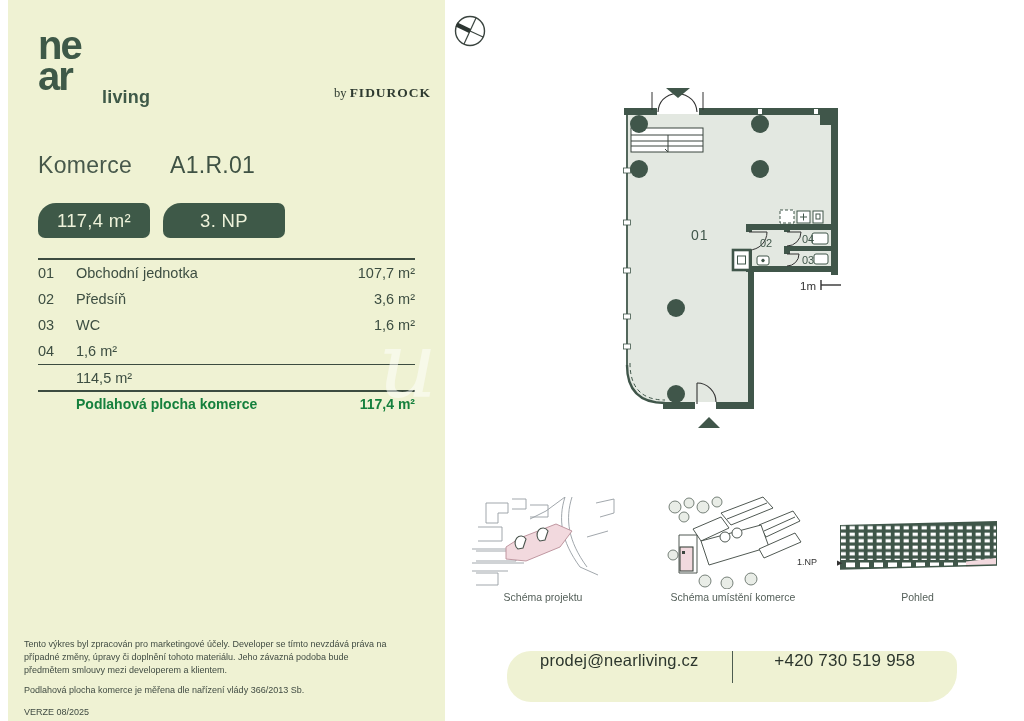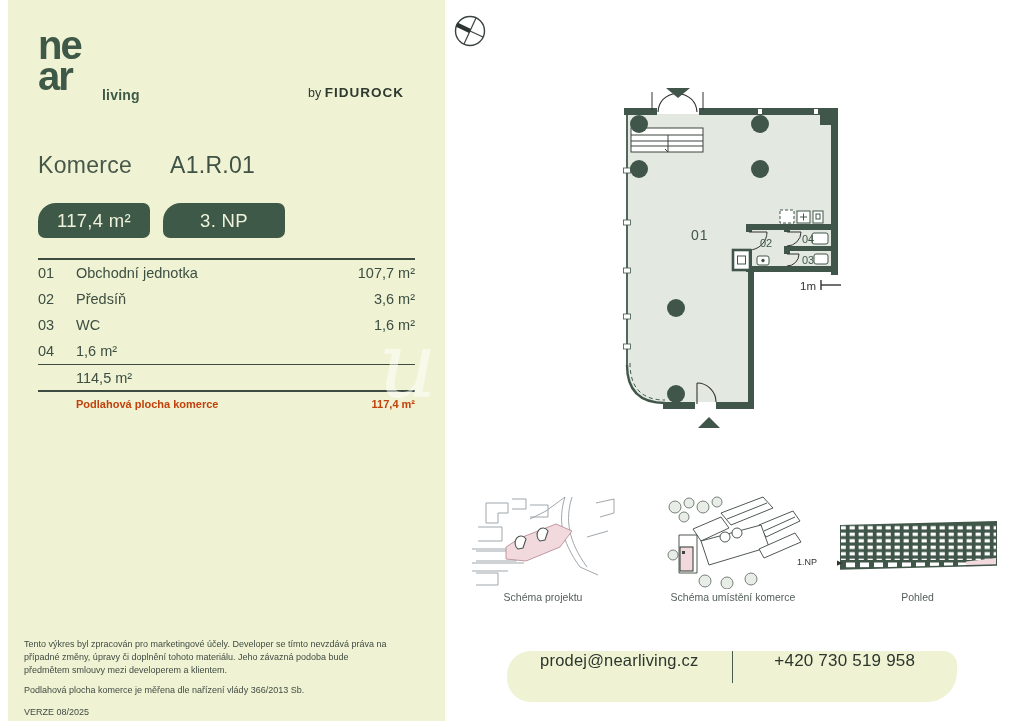--- a/index.html
+++ b/index.html
@@ -6,43 +6,43 @@
   html,body { width:1024px; height:721px; }
   body { font-family:"Liberation Sans","DejaVu Sans",sans-serif; background:#ffffff; position:relative; overflow:hidden; }
   .abs { position:absolute; }
 
   
   .panel { left:0; top:0; width:437px; height:721px; background:#eff2d3;margin-left:8px; }
 
   
   .logo { left:30px; top:30px; color:#3e5948; }
   .logo .stack { font-weight:800; font-size:40px; line-height:31px; letter-spacing:-2px; }
-  .logo .living { position:absolute; left:64px; top:57px; font-size:14px; font-weight:600; letter-spacing:.2px; }
-  .byline { left:300px; top:85px; font-size:12.5px; color:#2e3a30; white-space:nowrap; }
+  .logo .living { position:absolute; left:64px; top:57px; font-size:18px; font-weight:600; letter-spacing:.2px; }
+  .byline { left:326px; top:85px; font-size:12.5px; color:#2e3a30; white-space:nowrap;font-family:Liberation Serif, serif; }
   .byline b { font-size:13.5px; letter-spacing:1px; }
 
   .heading { top:152px; font-size:23px; color:#47584b; letter-spacing:.3px; }
   .h-cat { left:30px; }
   .h-id  { left:162px; color:#3f5244; }
 
   .badge { top:203px; height:35px; background:#3e5948; color:#eef2da;
            border-radius:18px 7px 7px 7px; display:flex; align-items:center; justify-content:center;
            font-size:18.5px; letter-spacing:.3px; }
   .badge.area { left:30px; width:112px; }
   .badge.floor { left:155px; width:122px; }
 
   
   .rtable { left:30px; top:258px; width:377px; border-top:2px solid #3c4c40; font-size:14.5px; color:#3d4e42; }
   .rrow { height:26px; display:flex; align-items:center; }
   .rnum { width:38px; }
   .rname { flex:1; }
   .rarea { text-align:right; }
   .rsep  { border-top:1px solid #3c4c40; }
   .rsep2 { border-top:2px solid #3c4c40; }
-  .rtotal { font-weight:700; color:#c2410c; font-size:11px;align-items:center; }
+  .rtotal { font-weight:700; color:#15803d; font-size:14px;align-items:center; }
 
   
   .disc { left:16px; top:638px; width:364px; font-size:9px; line-height:1.45; color:#414c43; }
   .disc p + p { margin-top:7px; }
   .disc .ver { margin-top:9px; }
 
   
   .wm { font-family:"DejaVu Serif","Liberation Serif",serif; font-style:italic; color:rgba(255,255,255,.6); pointer-events:none; }
   .wm.u { left:378px; top:312px; font-size:92px; color:rgba(255,255,255,.5); }
   .wm.t { left:616px; top:318px; font-size:96px; }

